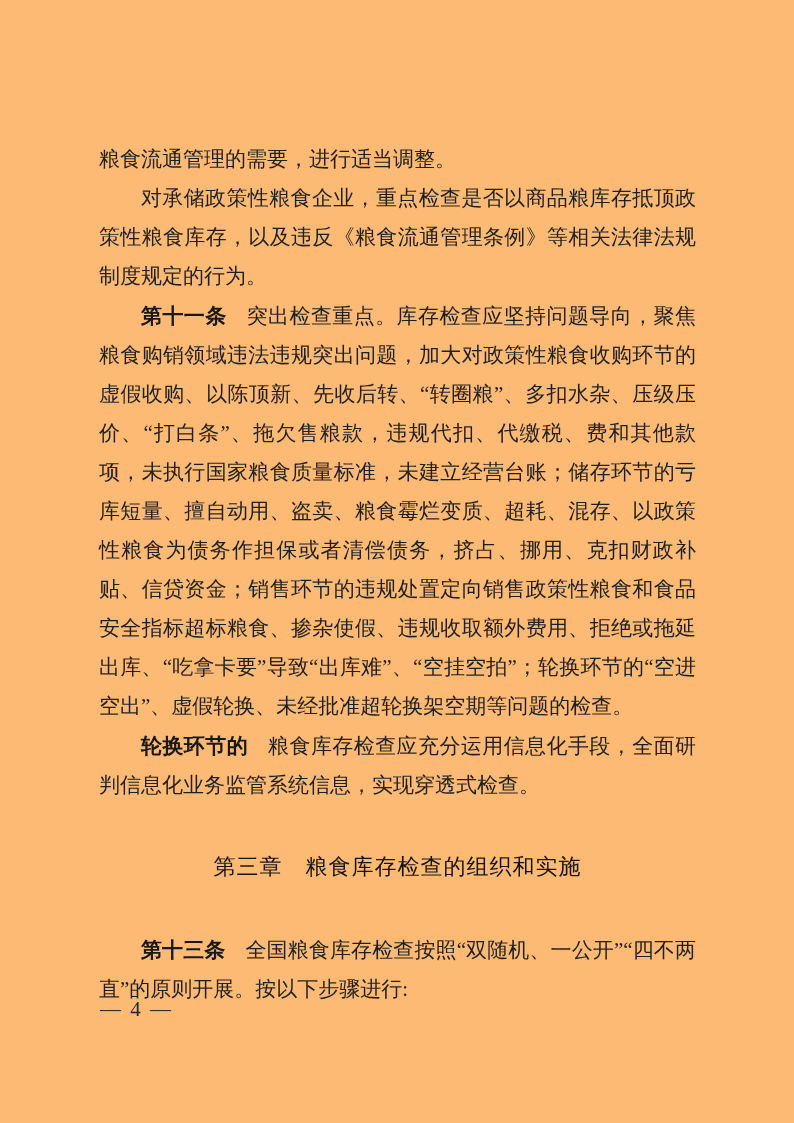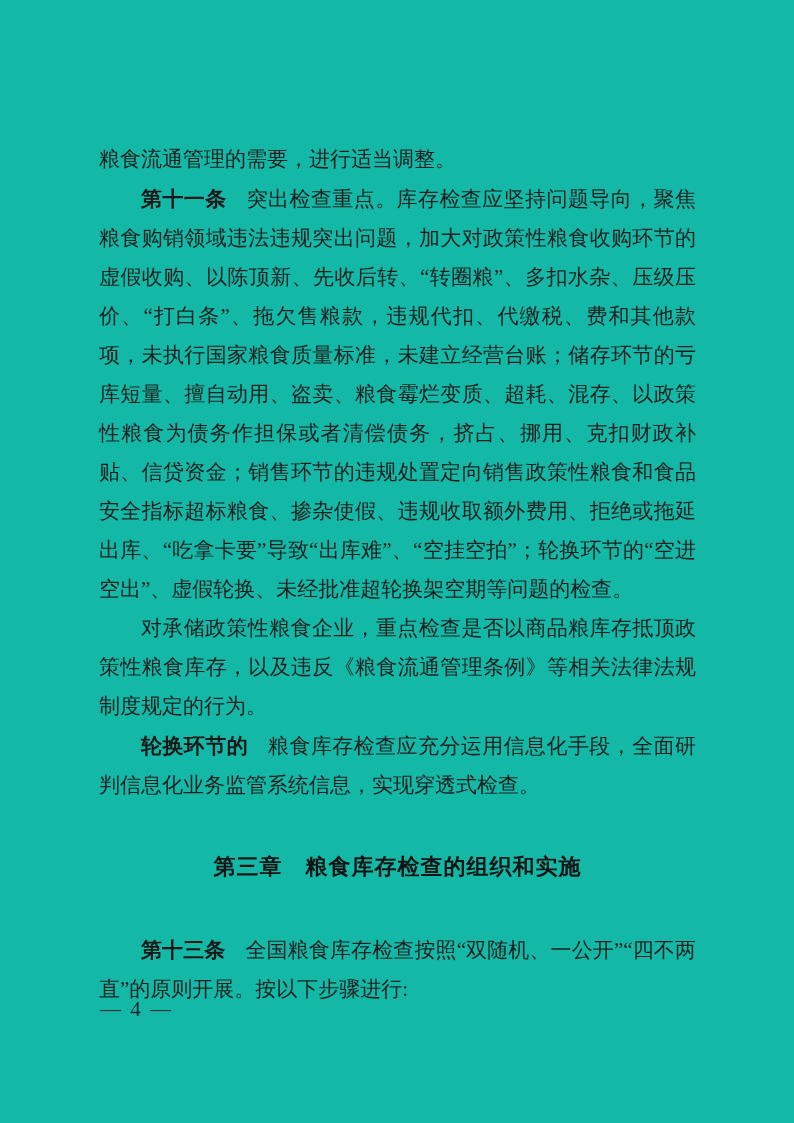--- a/index.html
+++ b/index.html
@@ -4,21 +4,21 @@
 <style>
   html, body {
     margin: 0;
     padding: 0;
     background: #ffffff;
   }
   .page {
     position: relative;
     width: 794px;
     height: 1123px;
-    background: #14b8a6;
+    background: #fdba74;
     overflow: hidden;
     font-family: "Liberation Serif", "DejaVu Serif", serif;
     color: #1f1f1f;
   }
   .content {
     position: absolute;
     left: 99px;
     top: 140px;
     width: 597px;
     font-size: 21px;
@@ -35,21 +35,21 @@
   .term {
     font-family: "Liberation Sans", "DejaVu Sans", sans-serif;
     font-weight: 700;
     margin-right: 0.95em;
     color: #181818;
   }
   .chapter {
     margin: 42px 0 44px 0;
     text-align: center;
     font-family: "Liberation Sans", "DejaVu Sans", sans-serif;
-    font-weight: 700;
+    font-weight: 400;
     font-size: 22px;
     line-height: 39px;
     letter-spacing: 1px;
     color: #141414;
     text-indent: 0;
   }
   .footer {
     position: absolute;
     left: 100px;
     top: 997px;
@@ -61,23 +61,23 @@
   }
 </style>
 </head>
 <body>
 
 <div class="page">
   <div class="content">
 
     <p class="para">粮食流通管理的需要，进行适当调整。</p>
 
+    <p class="para indent">对承储政策性粮食企业，重点检查是否以商品粮库存抵顶政策性粮食库存，以及违反《粮食流通管理条例》等相关法律法规制度规定的行为。</p>
+
     <p class="para indent"><span class="term">第十一条</span><span>突出检查重点。库存检查应坚持问题导向，聚焦粮食购销领域违法违规突出问题，加大对政策性粮食收购环节的虚假收购、以陈顶新、先收后转、“转圈粮”、多扣水杂、压级压价、“打白条”、拖欠售粮款，违规代扣、代缴税、费和其他款项，未执行国家粮食质量标准，未建立经营台账；储存环节的亏库短量、擅自动用、盗卖、粮食霉烂变质、超耗、混存、以政策性粮食为债务作担保或者清偿债务，挤占、挪用、克扣财政补贴、信贷资金；销售环节的违规处置定向销售政策性粮食和食品安全指标超标粮食、掺杂使假、违规收取额外费用、拒绝或拖延出库、“吃拿卡要”导致“出库难”、“空挂空拍”；轮换环节的“空进空出”、虚假轮换、未经批准超轮换架空期等问题的检查。</span></p>
-
-    <p class="para indent">对承储政策性粮食企业，重点检查是否以商品粮库存抵顶政策性粮食库存，以及违反《粮食流通管理条例》等相关法律法规制度规定的行为。</p>
 
     <p class="para indent"><span class="term">轮换环节的</span><span>粮食库存检查应充分运用信息化手段，全面研判信息化业务监管系统信息，实现穿透式检查。</span></p>
 
     <h2 class="chapter">第三章　粮食库存检查的组织和实施</h2>
 
     <p class="para indent"><span class="term">第十三条</span><span>全国粮食库存检查按照“双随机、一公开”“四不两直”的原则开展。按以下步骤进行:</span></p>
 
   </div>
 
   <div class="footer">— 4 —</div>

